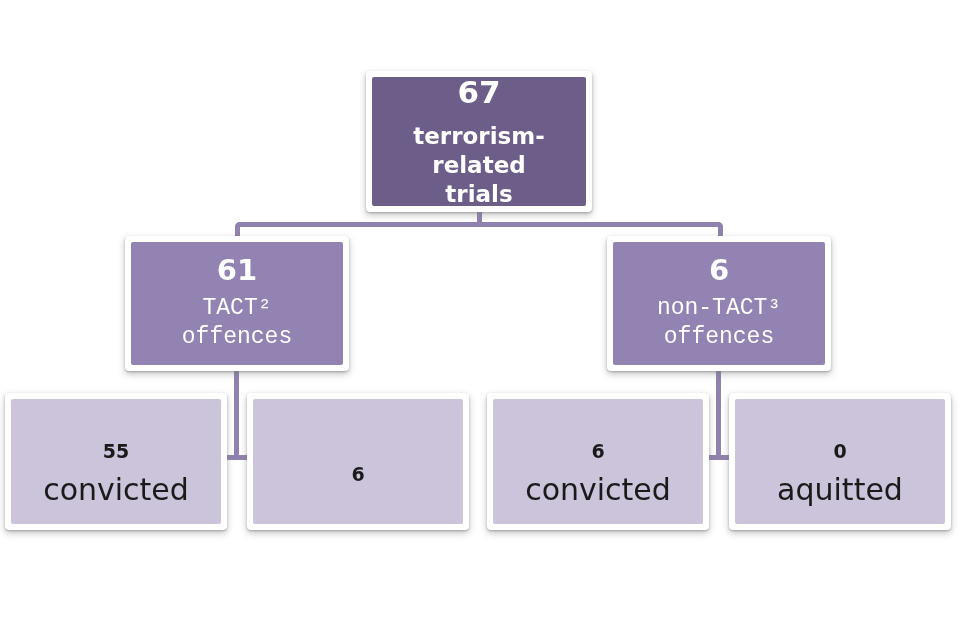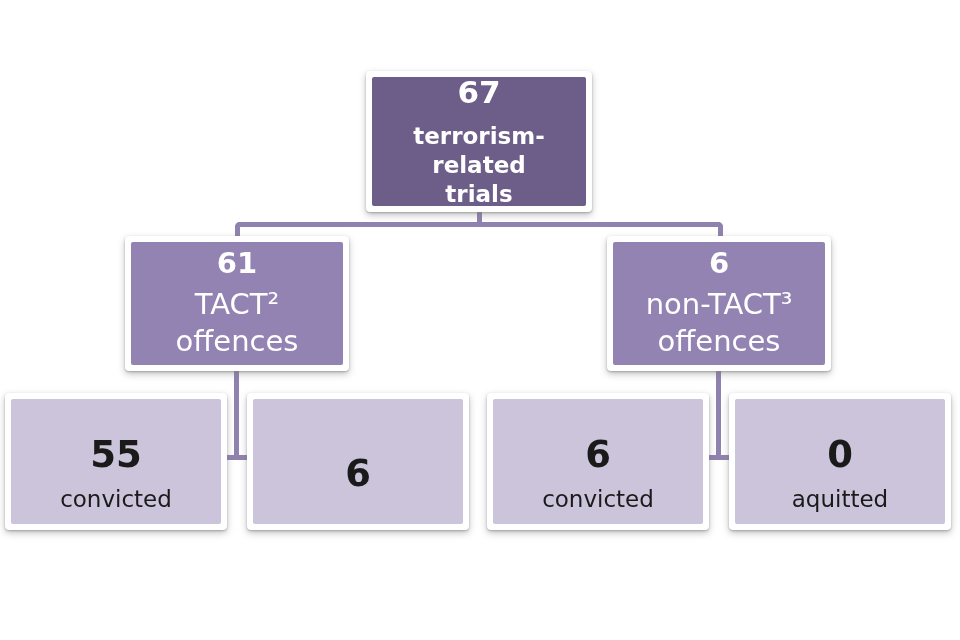--- a/index.html
+++ b/index.html
@@ -38,25 +38,25 @@
   }
   .num   { font-weight:bold; line-height:1.1; }
   .label { line-height:1.26; white-space:pre-line; }
 
   .l1 .fill { background:#6c5d89; color:#ffffff; row-gap:13px; }
   .l1 .num   { font-size:31px; }
   .l1 .label { font-size:23px;font-weight:bold; }
 
   .l2 .fill { background:#9283b2; color:#ffffff; row-gap:7px; }
   .l2 .num   { font-size:29px; }
-  .l2 .label { font-size:29px; }
+  .l2 .label { font-size:23px;font-family:Liberation Mono, monospace; }
 
   .l3 .fill { background:#ccc4db; color:#1a1a1a; row-gap:9px; }
-  .l3 .num   { font-size:37px;margin-top:26px; }
-  .l3 .label { font-size:23px; }
+  .l3 .num   { font-size:19px;margin-top:26px; }
+  .l3 .label { font-size:30px; }
 
   
   #n-root     { left:366px; top:71px;  width:226px; height:141px; }
   #n-tact     { left:125px; top:236px; width:224px; height:135px; }
   #n-nontact  { left:607px; top:236px; width:224px; height:135px; }
   #n-tact-conv    { left:5px;   top:393px; width:222px; height:137px; }
   #n-tact-acq     { left:247px; top:393px; width:222px; height:137px; }
   #n-nontact-conv { left:487px; top:393px; width:222px; height:137px; }
   #n-nontact-acq  { left:729px; top:393px; width:222px; height:137px; }
 </style>

